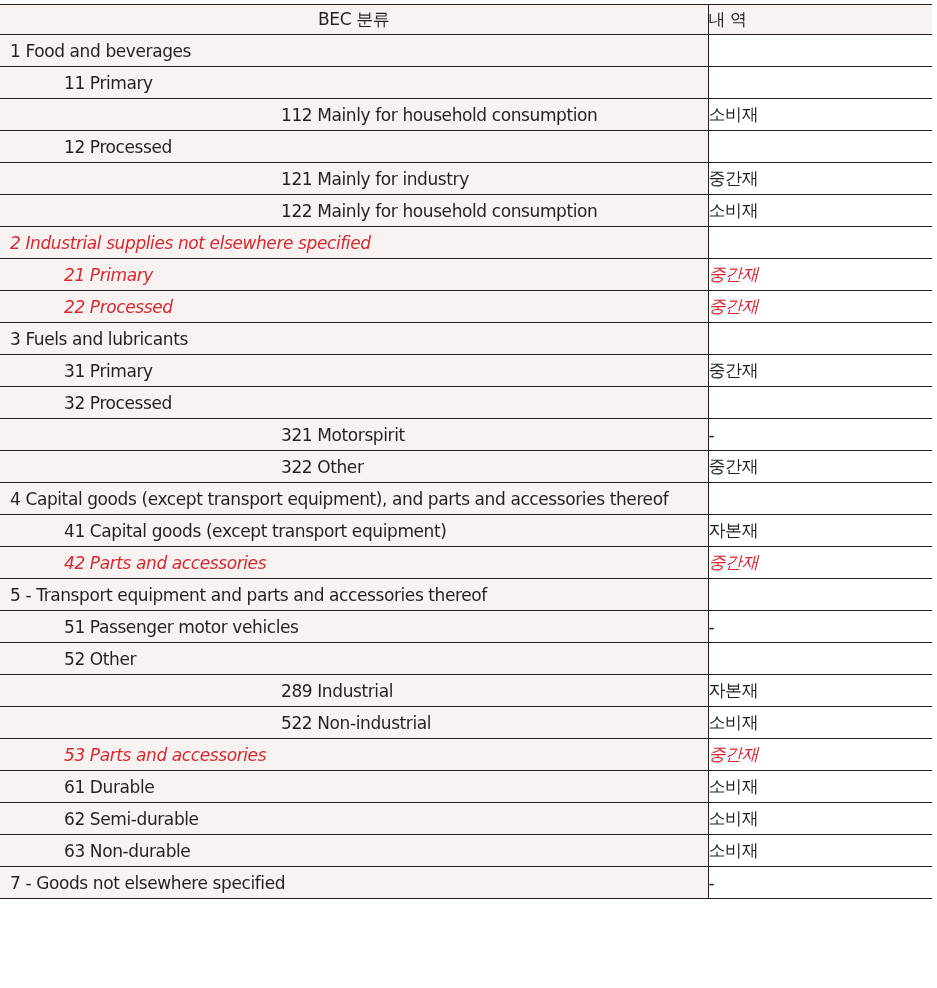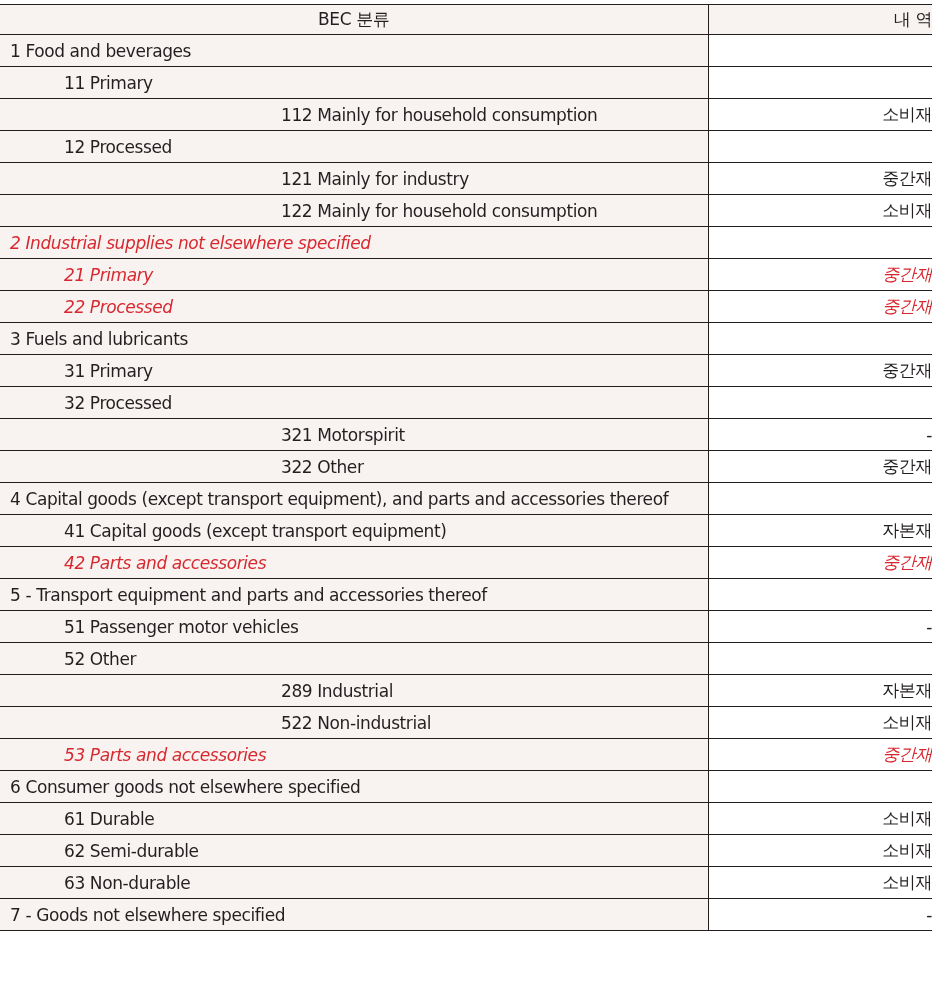--- a/index.html
+++ b/index.html
@@ -43,21 +43,21 @@
     col.c1 { width: 708px; }
     col.c2 { width: 224px; }
     .cat {
       background: #f8f3f1;
       border-right: 1.5px solid #231f20;
       text-align: left;
     }
     th.cat { text-align: center; }
     .val {
       background: #ffffff;
-      text-align: right;
+      text-align: left;
     }
     th.val { background: #f8f3f1; }
     .l1 { padding-left: 10px !important; }
     .l2 { padding-left: 64px !important; }
     .l3 { padding-left: 281px !important; }
     .hl { color: #d7282f; font-style: italic; }
   </style>
 </head>
 <body>
 
@@ -159,24 +159,20 @@
       </tr>
       <tr>
         <td class="cat l3">522 Non-industrial</td>
         <td class="val">소비재</td>
       </tr>
       <tr>
         <td class="cat l2 hl">53 Parts and accessories</td>
         <td class="val hl">중간재</td>
       </tr>
       <tr>
-        <td class="cat l1">6 Consumer goods not elsewhere specified</td>
-        <td class="val"></td>
-      </tr>
-      <tr>
         <td class="cat l2">61 Durable</td>
         <td class="val">소비재</td>
       </tr>
       <tr>
         <td class="cat l2">62 Semi-durable</td>
         <td class="val">소비재</td>
       </tr>
       <tr>
         <td class="cat l2">63 Non-durable</td>
         <td class="val">소비재</td>

